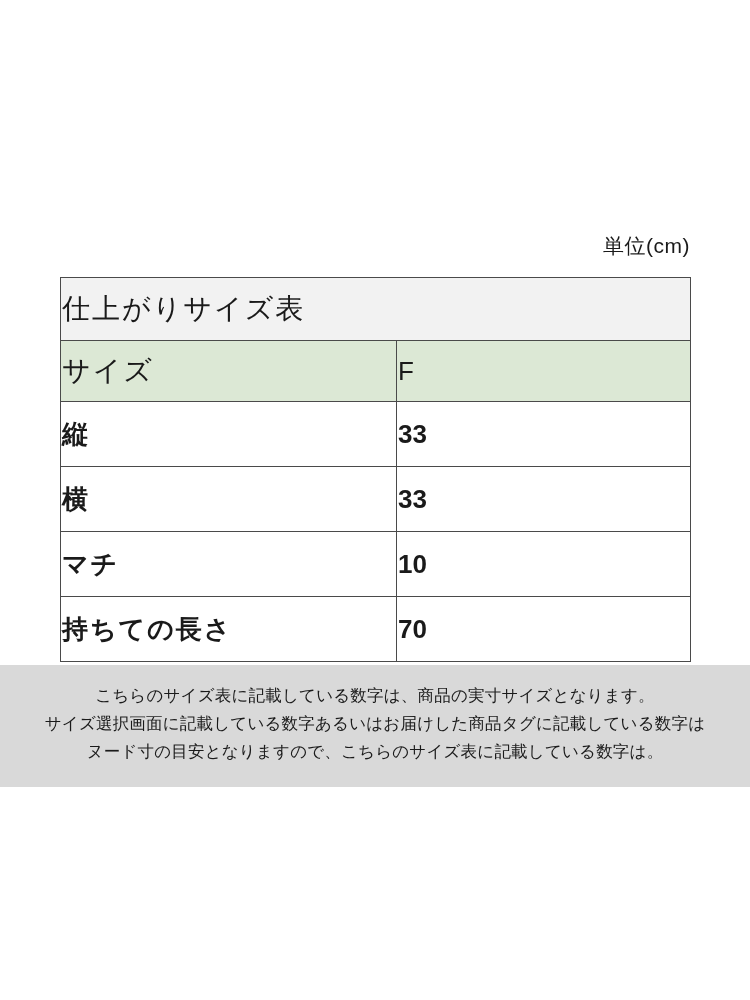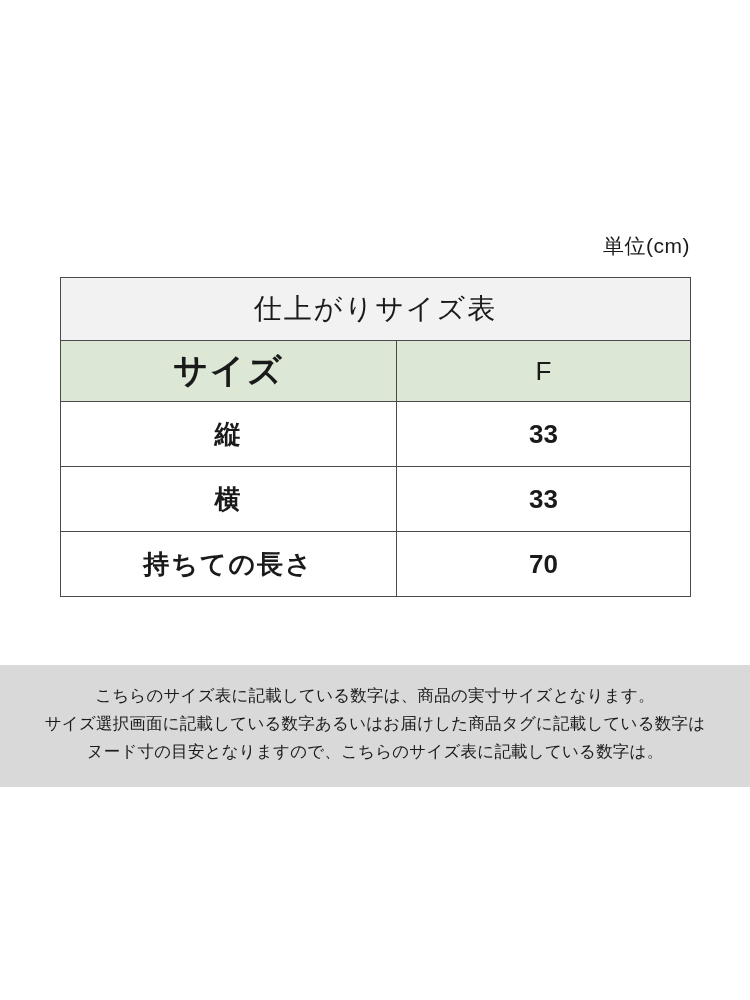--- a/index.html
+++ b/index.html
@@ -37,37 +37,37 @@
   .size-table {
     position: absolute;
     left: 60px;
     top: 277px;
     width: 630px;
     border-collapse: collapse;
     table-layout: fixed;
   }
   .size-table td {
     border: 1px solid #4a4a4a;
-    text-align: center;
+    text-align: left;
     color: #1a1a1a;
   }
 
   .title-cell {
     height: 60px;
     font-size: 28px;
     letter-spacing: 2px;
     background: #f2f2f2;
     font-weight: normal;
   }
 
   .head-row td {
     height: 58px;
     background: #dce8d5;
-    font-size: 34px;
-    font-weight: bold;
+    font-size: 28px;
+    font-weight: normal;
     letter-spacing: 2px;
   }
   .head-row td.value-col {
     font-weight: normal;
     letter-spacing: 0;
     font-size: 26px;
   }
 
   .data-row td {
     height: 62px;
@@ -124,20 +124,24 @@
       </tr>
       <tr class="data-row">
         <td class="label-col">縦</td>
         <td class="value-col">33</td>
       </tr>
       <tr class="data-row">
         <td class="label-col">横</td>
         <td class="value-col">33</td>
       </tr>
       <tr class="data-row">
+        <td class="label-col">マチ</td>
+        <td class="value-col">10</td>
+      </tr>
+      <tr class="data-row">
         <td class="label-col">持ちての長さ</td>
         <td class="value-col">70</td>
       </tr>
     </tbody>
   </table>
 
   <div class="note-box">
     <div class="note-line">こちらのサイズ表に記載している数字は、商品の実寸サイズとなります。</div>
     <div class="note-line">サイズ選択画面に記載している数字あるいはお届けした商品タグに記載している数字は</div>
     <div class="note-line">ヌード寸の目安となりますので、こちらのサイズ表に記載している数字は。</div>

